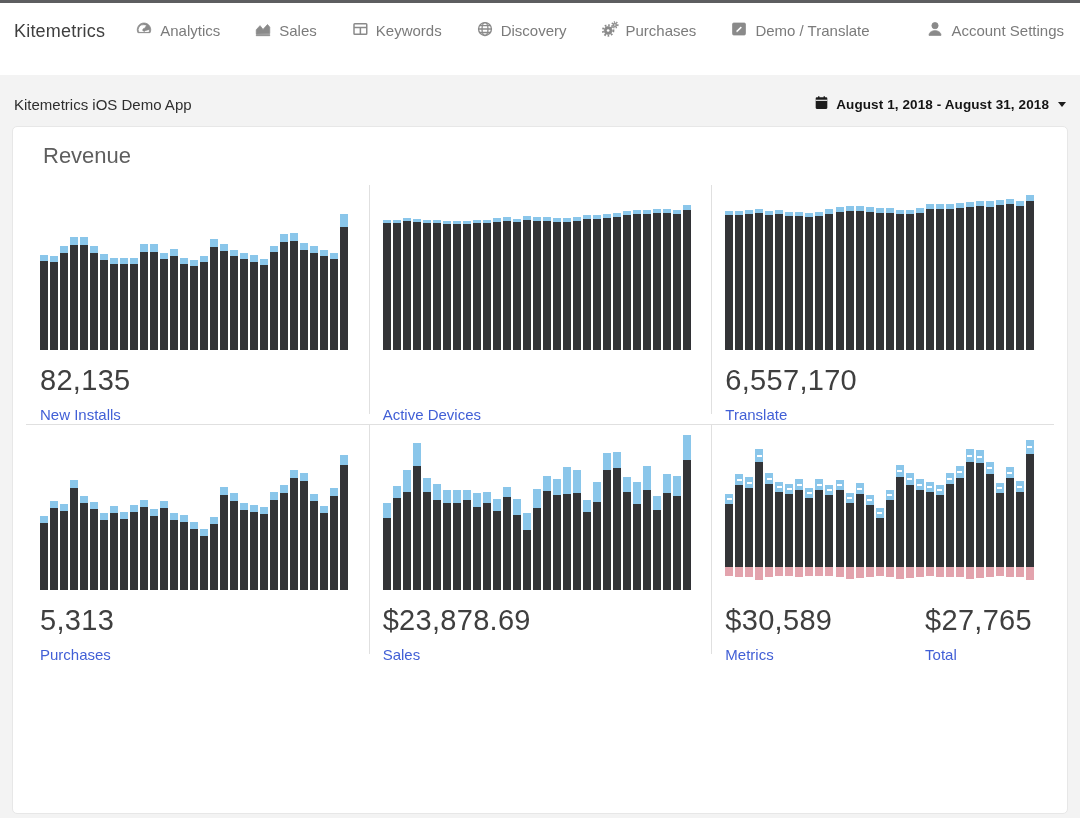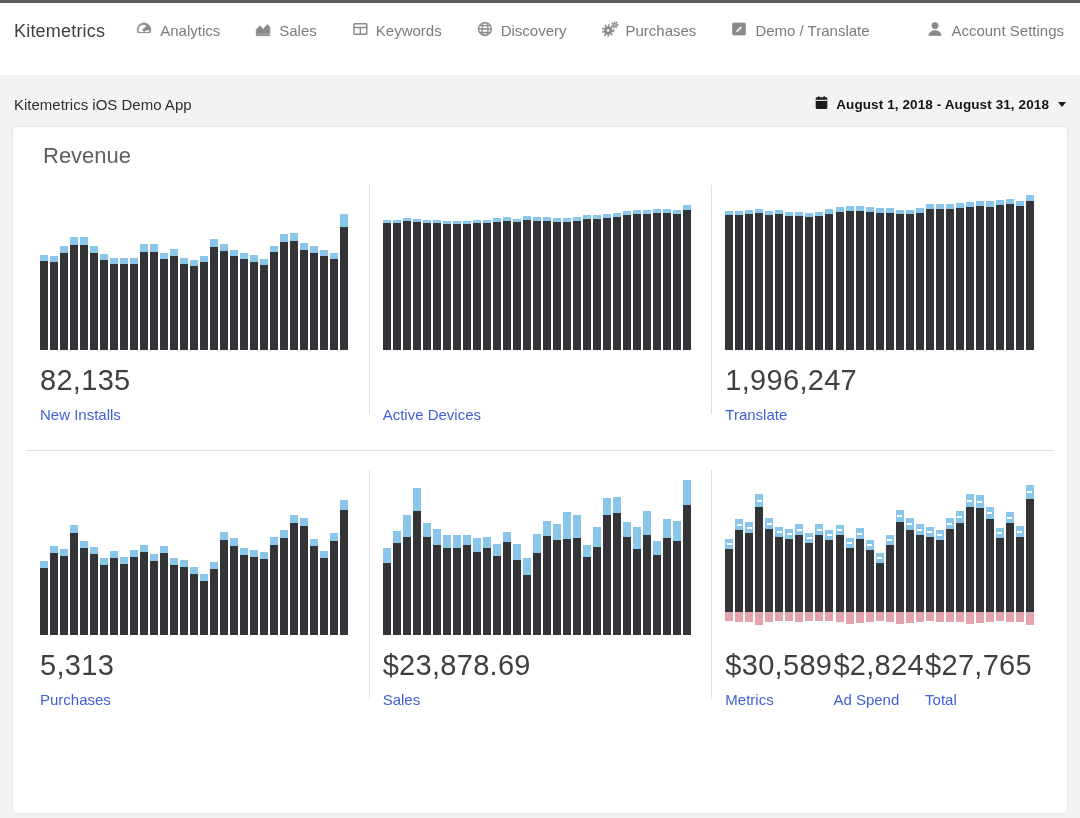--- a/index.html
+++ b/index.html
@@ -80,21 +80,21 @@
     margin: 0 12px;
     height: 688px;
     padding: 16px 13px 0 13px;
   }
   .card-title { font-size: 22px; color: #5e5e5e; font-weight: 400; padding-left: 17px; margin-bottom: 16px; }
 
   .metrics-row {
     display: grid;
     grid-template-columns: 1fr 1fr 1fr;
   }
-  .metrics-row.second { border-top: 1px solid #e0e0e0; padding-top: 19px; margin-top: 26px; }
+  .metrics-row.second { border-top: 1px solid #e0e0e0; }
   .cell { position: relative; padding: 0 20px 0 14px; }
   .cell + .cell::before {
     content: "";
     position: absolute;
     left: 0; top: 0; bottom: 10px;
     width: 1px;
     background: #e0e0e0;
   }
 
   .chart {
@@ -592,21 +592,21 @@
           </div>
           <div class="bar">
             <div class="seg blue" style="height: 5px;"></div>
             <div class="seg dark" style="height: 144px;"></div>
           </div>
           <div class="bar">
             <div class="seg blue" style="height: 6px;"></div>
             <div class="seg dark" style="height: 149px;"></div>
           </div>
         </div>
-      <div class="num">1,996,247</div>
+      <div class="num">6,557,170</div>
       <a class="metric-link">Translate</a>
     </div>
   </div>
 
   <div class="metrics-row second">
     <div class="cell">
       <div class="chart">
           <div class="bar">
             <div class="seg blue" style="height: 7px;"></div>
             <div class="seg dark" style="height: 67px;"></div>
@@ -1084,23 +1084,19 @@
             <div class="seg dark" style="height: 113px;"></div>
             <div class="seg pink" style="height: 13px;"></div>
           </div>
         </div>
       <div class="stats-triple">
         <div class="stat">
           <div class="num">$30,589</div>
           <a class="metric-link">Metrics</a>
         </div>
         <div class="stat">
-          <div class="num">$2,824</div>
-          <a class="metric-link">Ad Spend</a>
-        </div>
-        <div class="stat">
           <div class="num">$27,765</div>
           <a class="metric-link">Total</a>
         </div>
       </div>
     </div>
   </div>
 </div>
 
 </body></html>

